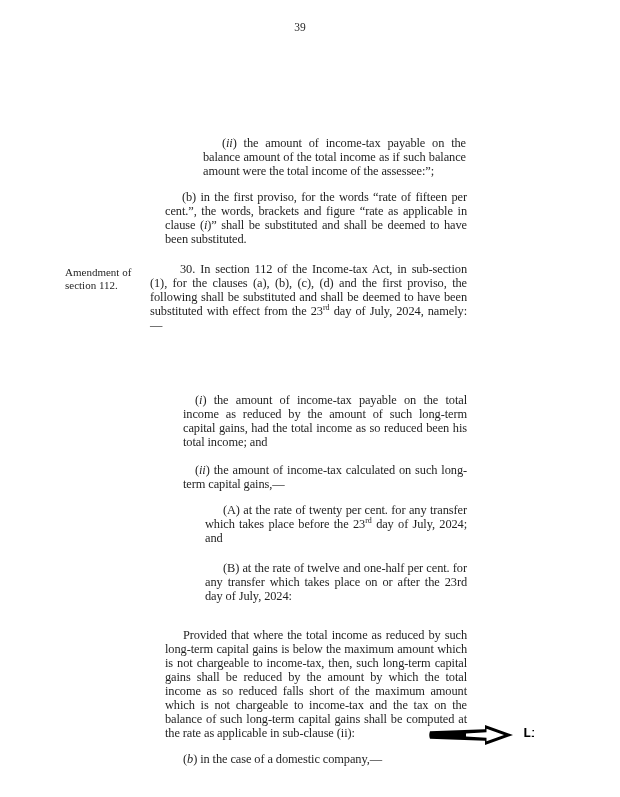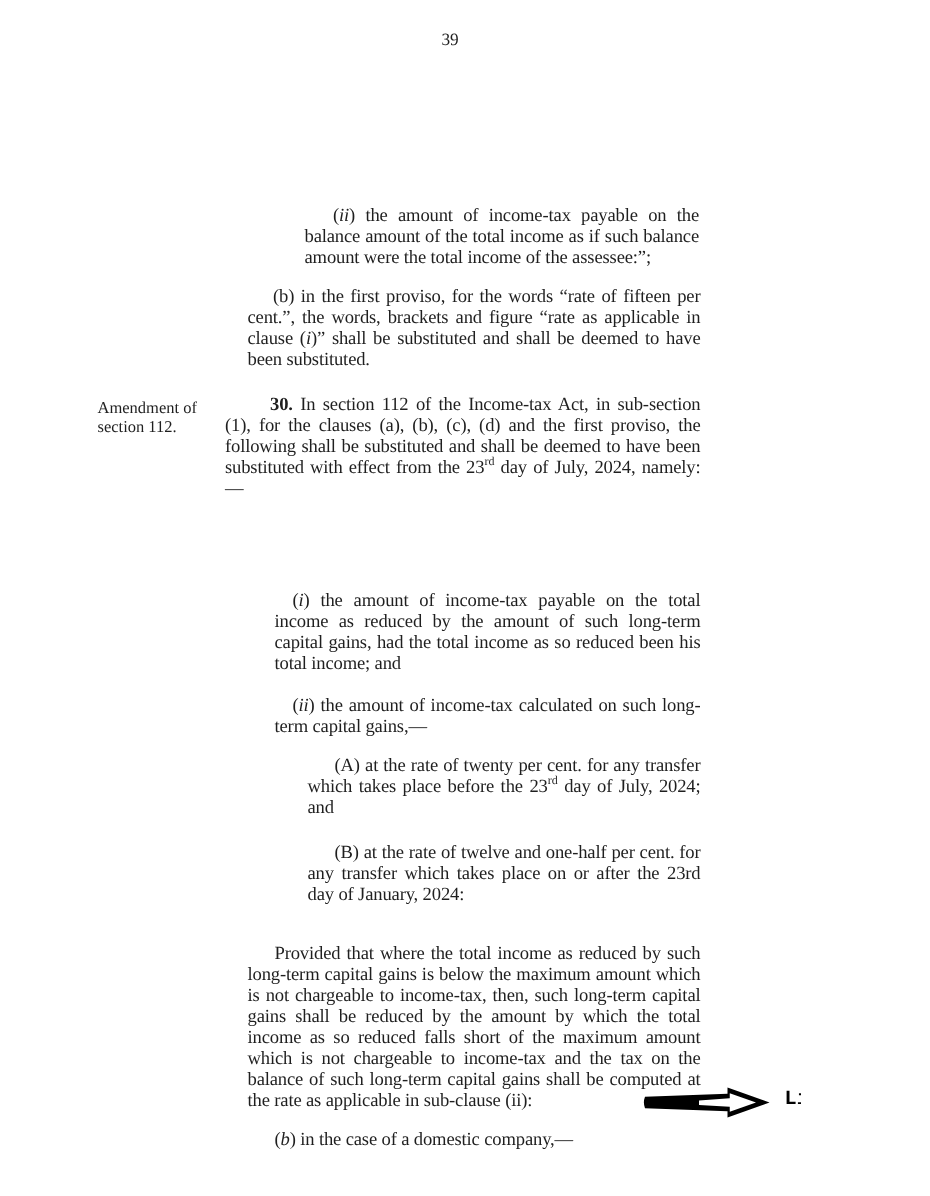--- a/index.html
+++ b/index.html
@@ -28,21 +28,21 @@
   .para {
     position: absolute;
     margin: 0;
     font-size: 12.4px;
     line-height: 14px;
     text-align: justify;
     letter-spacing: -0.1px;
   }
   .para sup { font-size: 8px; line-height: 0; vertical-align: super; letter-spacing: 0; }
   .para em { font-style: italic; }
-  .para strong { font-weight: bold; }
+  .para strong { font-weight: normal; }
   .p1  { left: 222px; top: 76px;  width: 245px; text-indent: 18px; }
   .p2  { left: 203px; top: 136px; width: 263px; text-indent: 19px; }
   .p3  { left: 165px; top: 190px; width: 302px; text-indent: 17px; }
   .p4  { left: 150px; top: 262px; width: 317px; text-indent: 30px; }
   .highlight-box {
     position: absolute;
     left: 141px; top: 338px; width: 347px;
     box-sizing: border-box;
     border: 5px solid #d22026;
     padding: 5px 14px 8px 6px;
@@ -80,21 +80,21 @@
   <div class="margin-note">Amendment of section 112.</div>
 
   <p class="para p2"><span>(</span><em>ii</em><span>) the amount of income-tax payable on the balance amount of the total income as if such balance amount were the total income of the assessee:”;</span></p>
   <p class="para p3"><span>(b) in the first proviso, for the words “rate of fifteen per cent.”, the words, brackets and figure “rate as applicable in clause (</span><em>i</em><span>)” shall be substituted and shall be deemed to have been substituted.</span></p>
   <p class="para p4"><strong>30.</strong><span> In section 112 of the Income-tax Act, in sub-section (1), for the clauses (a), (b), (c), (d) and the first proviso, the following shall be substituted and shall be deemed to have been substituted with effect from the 23</span><sup>rd</sup><span> day of July, 2024, namely:—</span></p>
 
 
   <p class="para p6"><span>(</span><em>i</em><span>) the amount of income-tax payable on the total income as reduced by the amount of such long-term capital gains, had the total income as so reduced been his total income; and</span></p>
   <p class="para p7"><span>(</span><em>ii</em><span>) the amount of income-tax calculated on such long-term capital gains,—</span></p>
   <p class="para p8"><span>(A) at the rate of twenty per cent. for any transfer which takes place before the 23</span><sup>rd</sup><span> day of July, 2024; and</span></p>
-  <p class="para p9"><span>(B) at the rate of twelve and one-half per cent. for any transfer which takes place on or after the 23rd day of January, 2024:</span></p>
+  <p class="para p9"><span>(B) at the rate of twelve and one-half per cent. for any transfer which takes place on or after the 23rd day of July, 2024:</span></p>
   <p class="para p10"><span>Provided that where the total income as reduced by such long-term capital gains is below the maximum amount which is not chargeable to income-tax, then, such long-term capital gains shall be reduced by the amount by which the total income as so reduced falls short of the maximum amount which is not chargeable to income-tax and the tax on the balance of such long-term capital gains shall be computed at the rate as applicable in sub-clause (ii):</span></p>
   <p class="para p11"><span>(</span><em>b</em><span>) in the case of a domestic company,—</span></p>
 
   <div class="arrow-annotation">
     <svg viewBox="0 0 86 22" xmlns="http://www.w3.org/2000/svg">
       <path d="M2,7.2 L57,5.2 L57,1 L85,11 L57,21 L57,16.8 L2,14.8 Q0.5,11 2,7.2 Z" fill="#000000"></path>
       <path d="M38,9.6 L58.5,8.2 L58.5,4.8 L76,11 L58.5,17.2 L58.5,13.8 L38,12.6 Z" fill="#ffffff"></path>
     </svg>
   </div>
   <div class="arrow-label">Line 37</div>

